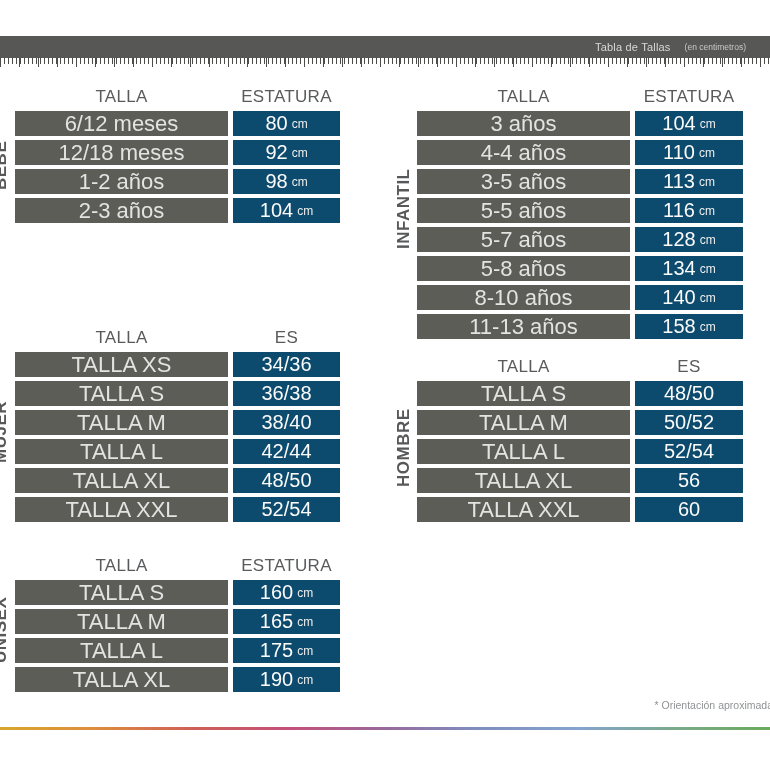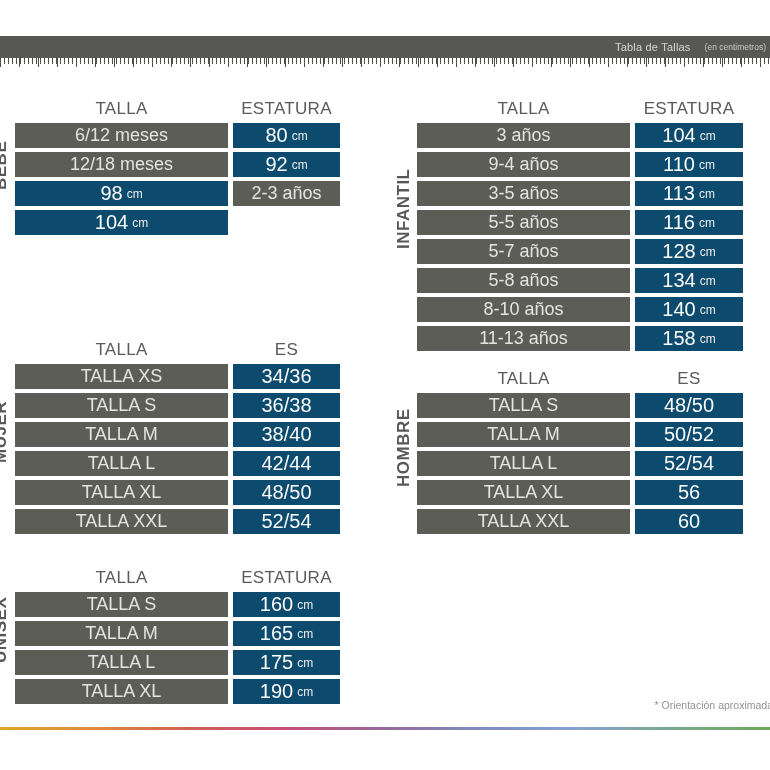--- a/index.html
+++ b/index.html
@@ -1,38 +1,38 @@
 <!DOCTYPE html>
 <html><head>
 <meta charset="utf-8">
 <style>
   html,body{margin:0;padding:0;background:#fff;}
   .page{position:relative;width:770px;height:770px;background:#ffffff;overflow:hidden;
         font-family:"Liberation Sans", sans-serif;}
   
   .topbar{position:absolute;left:0;right:0;top:36px;height:22px;background:#575756;
-          display:flex;align-items:center;justify-content:flex-end;padding-right:4px;box-sizing:border-box;}
+          display:flex;align-items:center;justify-content:flex-end;padding-right:24px;box-sizing:border-box;}
   .topbar .title{font-size:11px;color:#d8d8d6;letter-spacing:0.2px;}
   .topbar .subtitle{font-size:8.5px;color:#c9c9c7;margin-left:14px;}
   
   .ruler{position:absolute;left:0;right:0;top:58px;height:9px;
          background-image:
            repeating-linear-gradient(90deg,#4c4c4b 0 1px,transparent 1px 19px),
            repeating-linear-gradient(90deg,#4c4c4b 0 1px,transparent 1px 4px);
          background-size:100% 9px,100% 6px;
          background-repeat:no-repeat;background-position:0 0,0 0;}
   
   .table{position:absolute;display:grid;column-gap:5px;row-gap:4px;
-         grid-template-rows:20px;grid-auto-rows:25px;margin-top:12px;}
+         grid-template-rows:20px;grid-auto-rows:25px;}
   .t-left{left:15px;grid-template-columns:213px 107px;}
   .t-right{left:417px;grid-template-columns:213px 108px;}
   .th{display:flex;align-items:center;justify-content:center;
       font-size:17px;color:#595a5c;letter-spacing:0.3px;}
   .cell{display:flex;align-items:center;justify-content:center;}
-  .dark{background:#5c5d57;color:#e3e3e1;font-size:18px;}
+  .dark{background:#5c5d57;color:#e3e3e1;font-size:22px;}
   .light{background:#0c4a6e;color:#fbfbfa;font-size:20px;}
   .unit{font-size:12px;margin-left:4px;color:#eeeeec;}
   
   .vlabel{position:absolute;transform-origin:0 0;transform:rotate(-90deg);
           white-space:nowrap;font-weight:700;font-size:17px;color:#57585a;
           letter-spacing:0.5px;line-height:18px;}
   
   .note{position:absolute;right:-3px;top:699px;font-size:10.5px;color:#909294;}
   .rainbow{position:absolute;left:0;right:0;top:727px;height:3px;}
 </style>
@@ -54,41 +54,42 @@
     <div class="cell dark">6/12 meses</div>
     <div class="cell light">
         <span>80</span>
         <span class="unit">cm</span>
       </div>
     <div class="cell dark">12/18 meses</div>
     <div class="cell light">
         <span>92</span>
         <span class="unit">cm</span>
       </div>
+    <div class="cell dark">1-2 años</div>
     <div class="cell light">
         <span>98</span>
         <span class="unit">cm</span>
       </div>
     <div class="cell dark">2-3 años</div>
     <div class="cell light">
         <span>104</span>
         <span class="unit">cm</span>
       </div>
   </section>
 
   <div class="vlabel" style="left:395px;top:249px">INFANTIL</div>
   <section class="table t-right" style="top:87px">
     <div class="th">TALLA</div>
     <div class="th">ESTATURA</div>
     <div class="cell dark">3 años</div>
     <div class="cell light">
         <span>104</span>
         <span class="unit">cm</span>
       </div>
-    <div class="cell dark">9-4 años</div>
+    <div class="cell dark">4-4 años</div>
     <div class="cell light">
         <span>110</span>
         <span class="unit">cm</span>
       </div>
     <div class="cell dark">3-5 años</div>
     <div class="cell light">
         <span>113</span>
         <span class="unit">cm</span>
       </div>
     <div class="cell dark">5-5 años</div>

